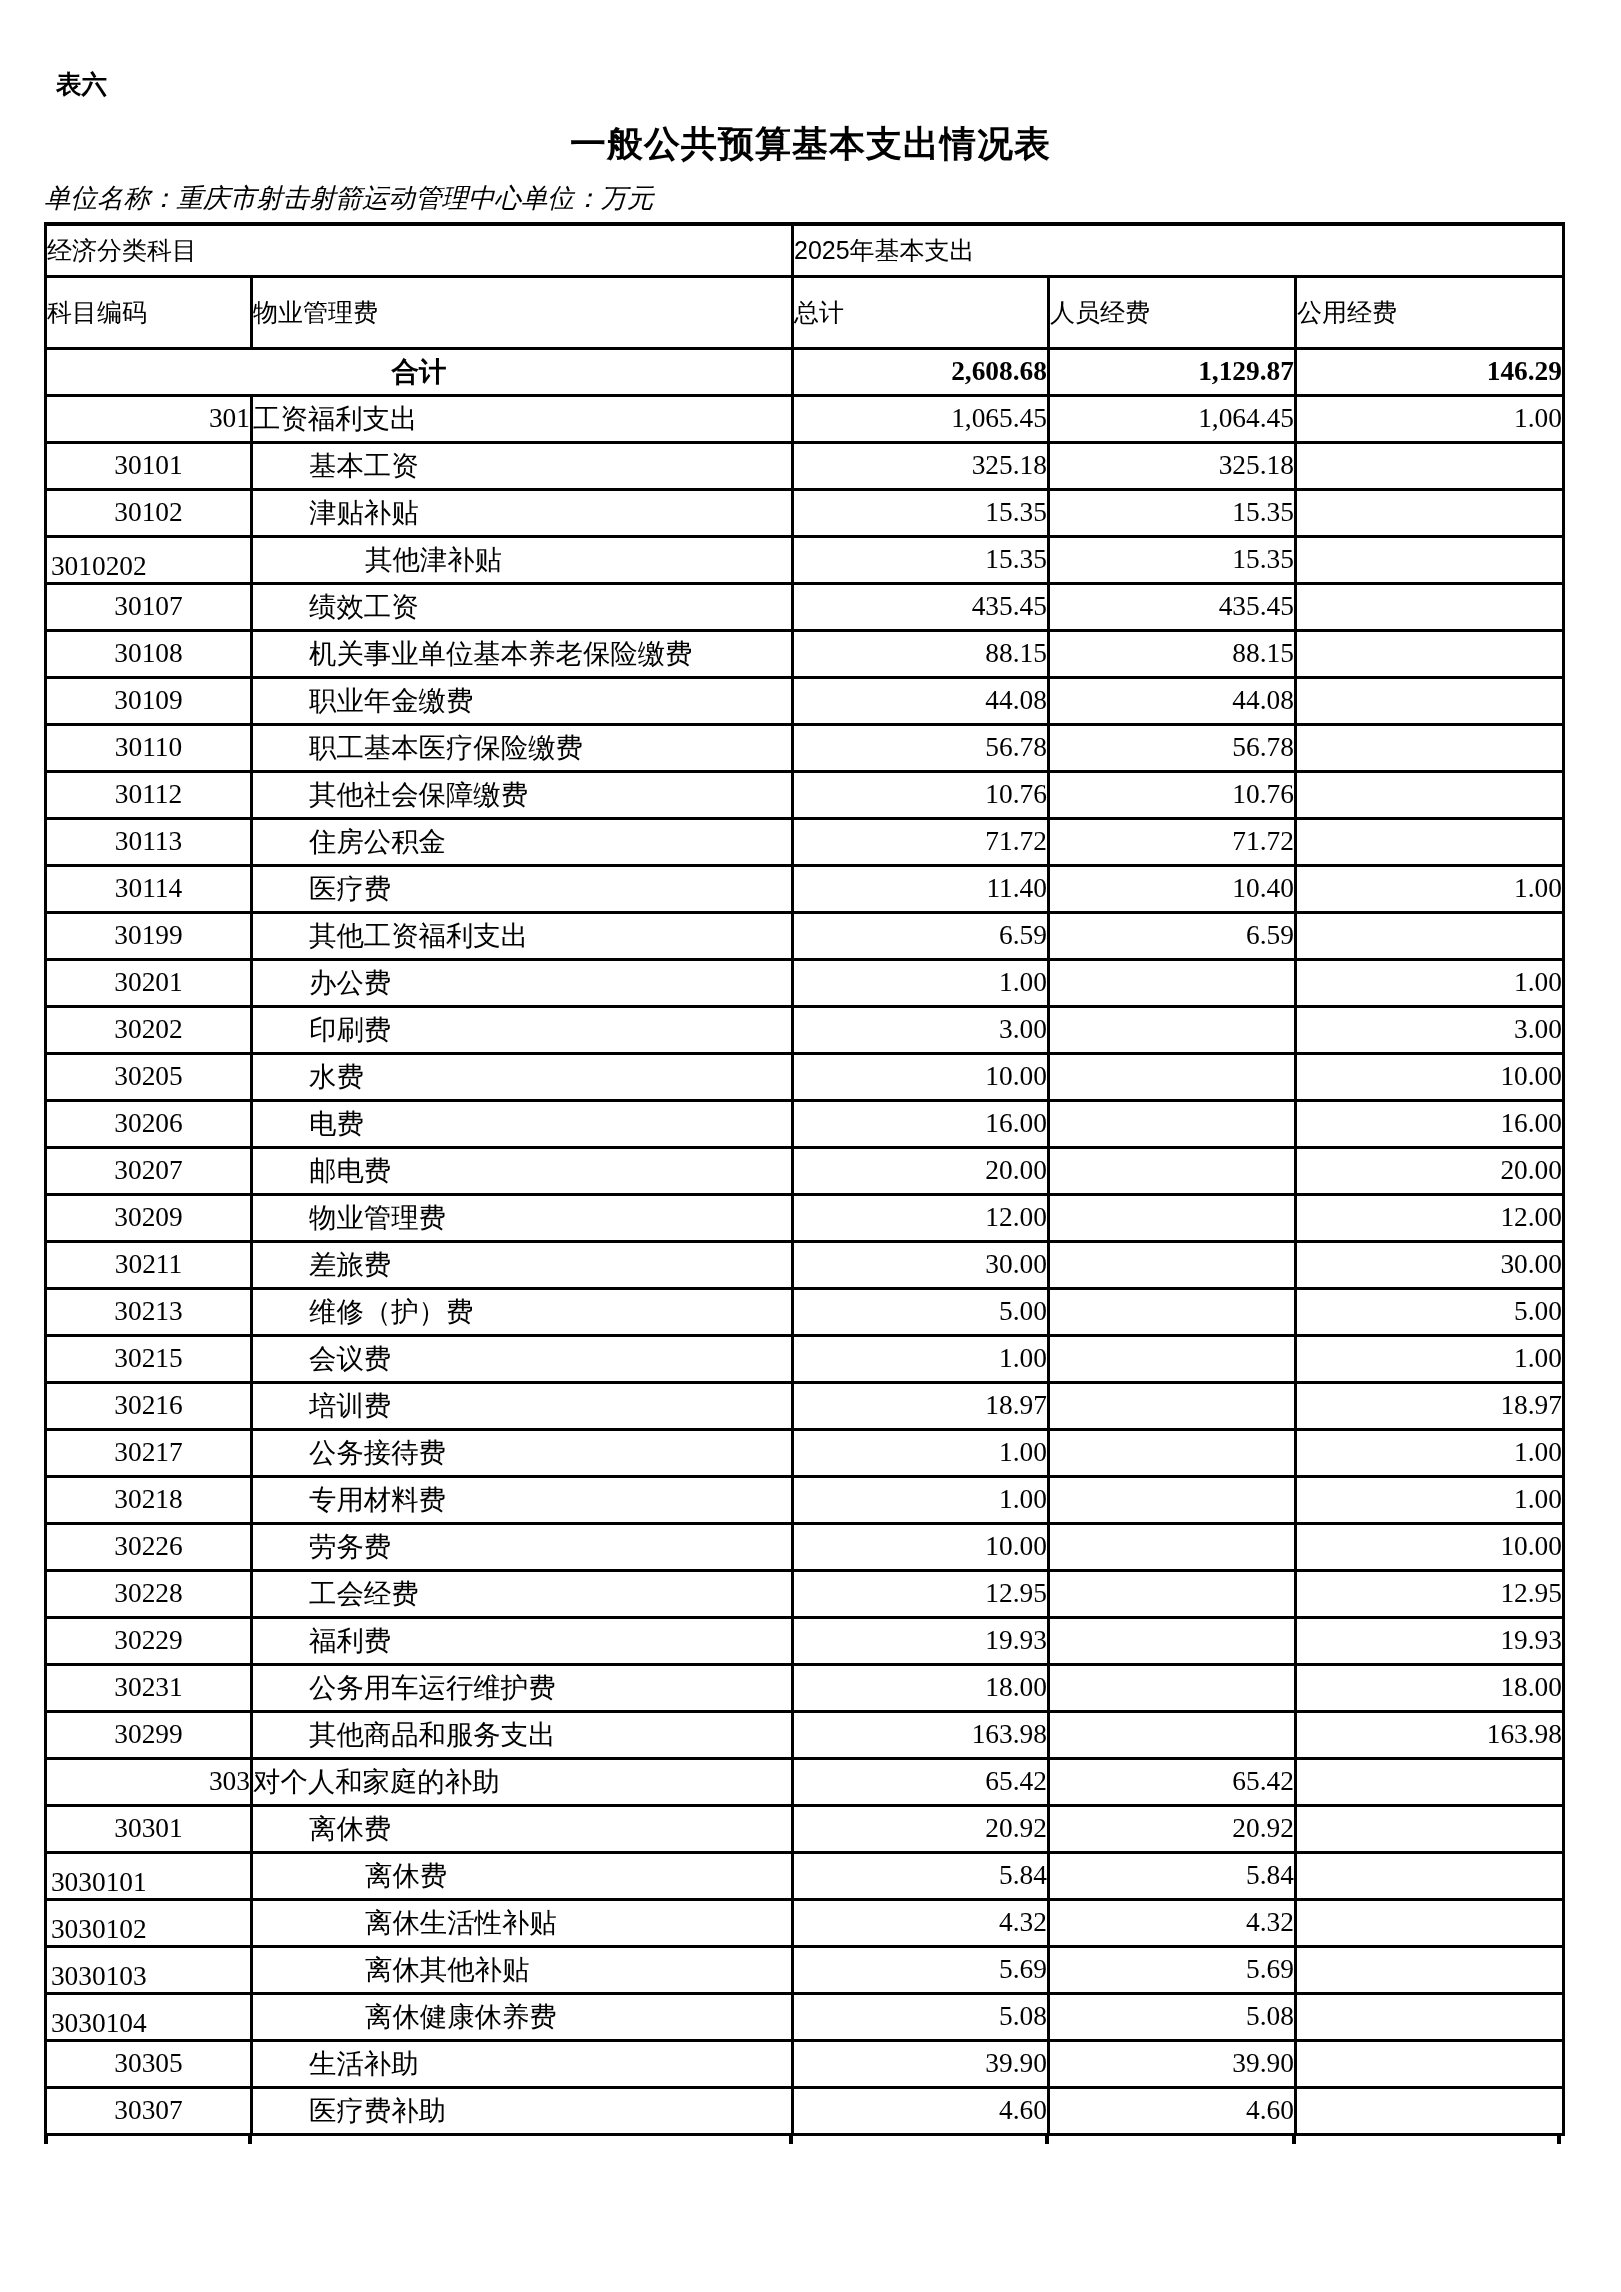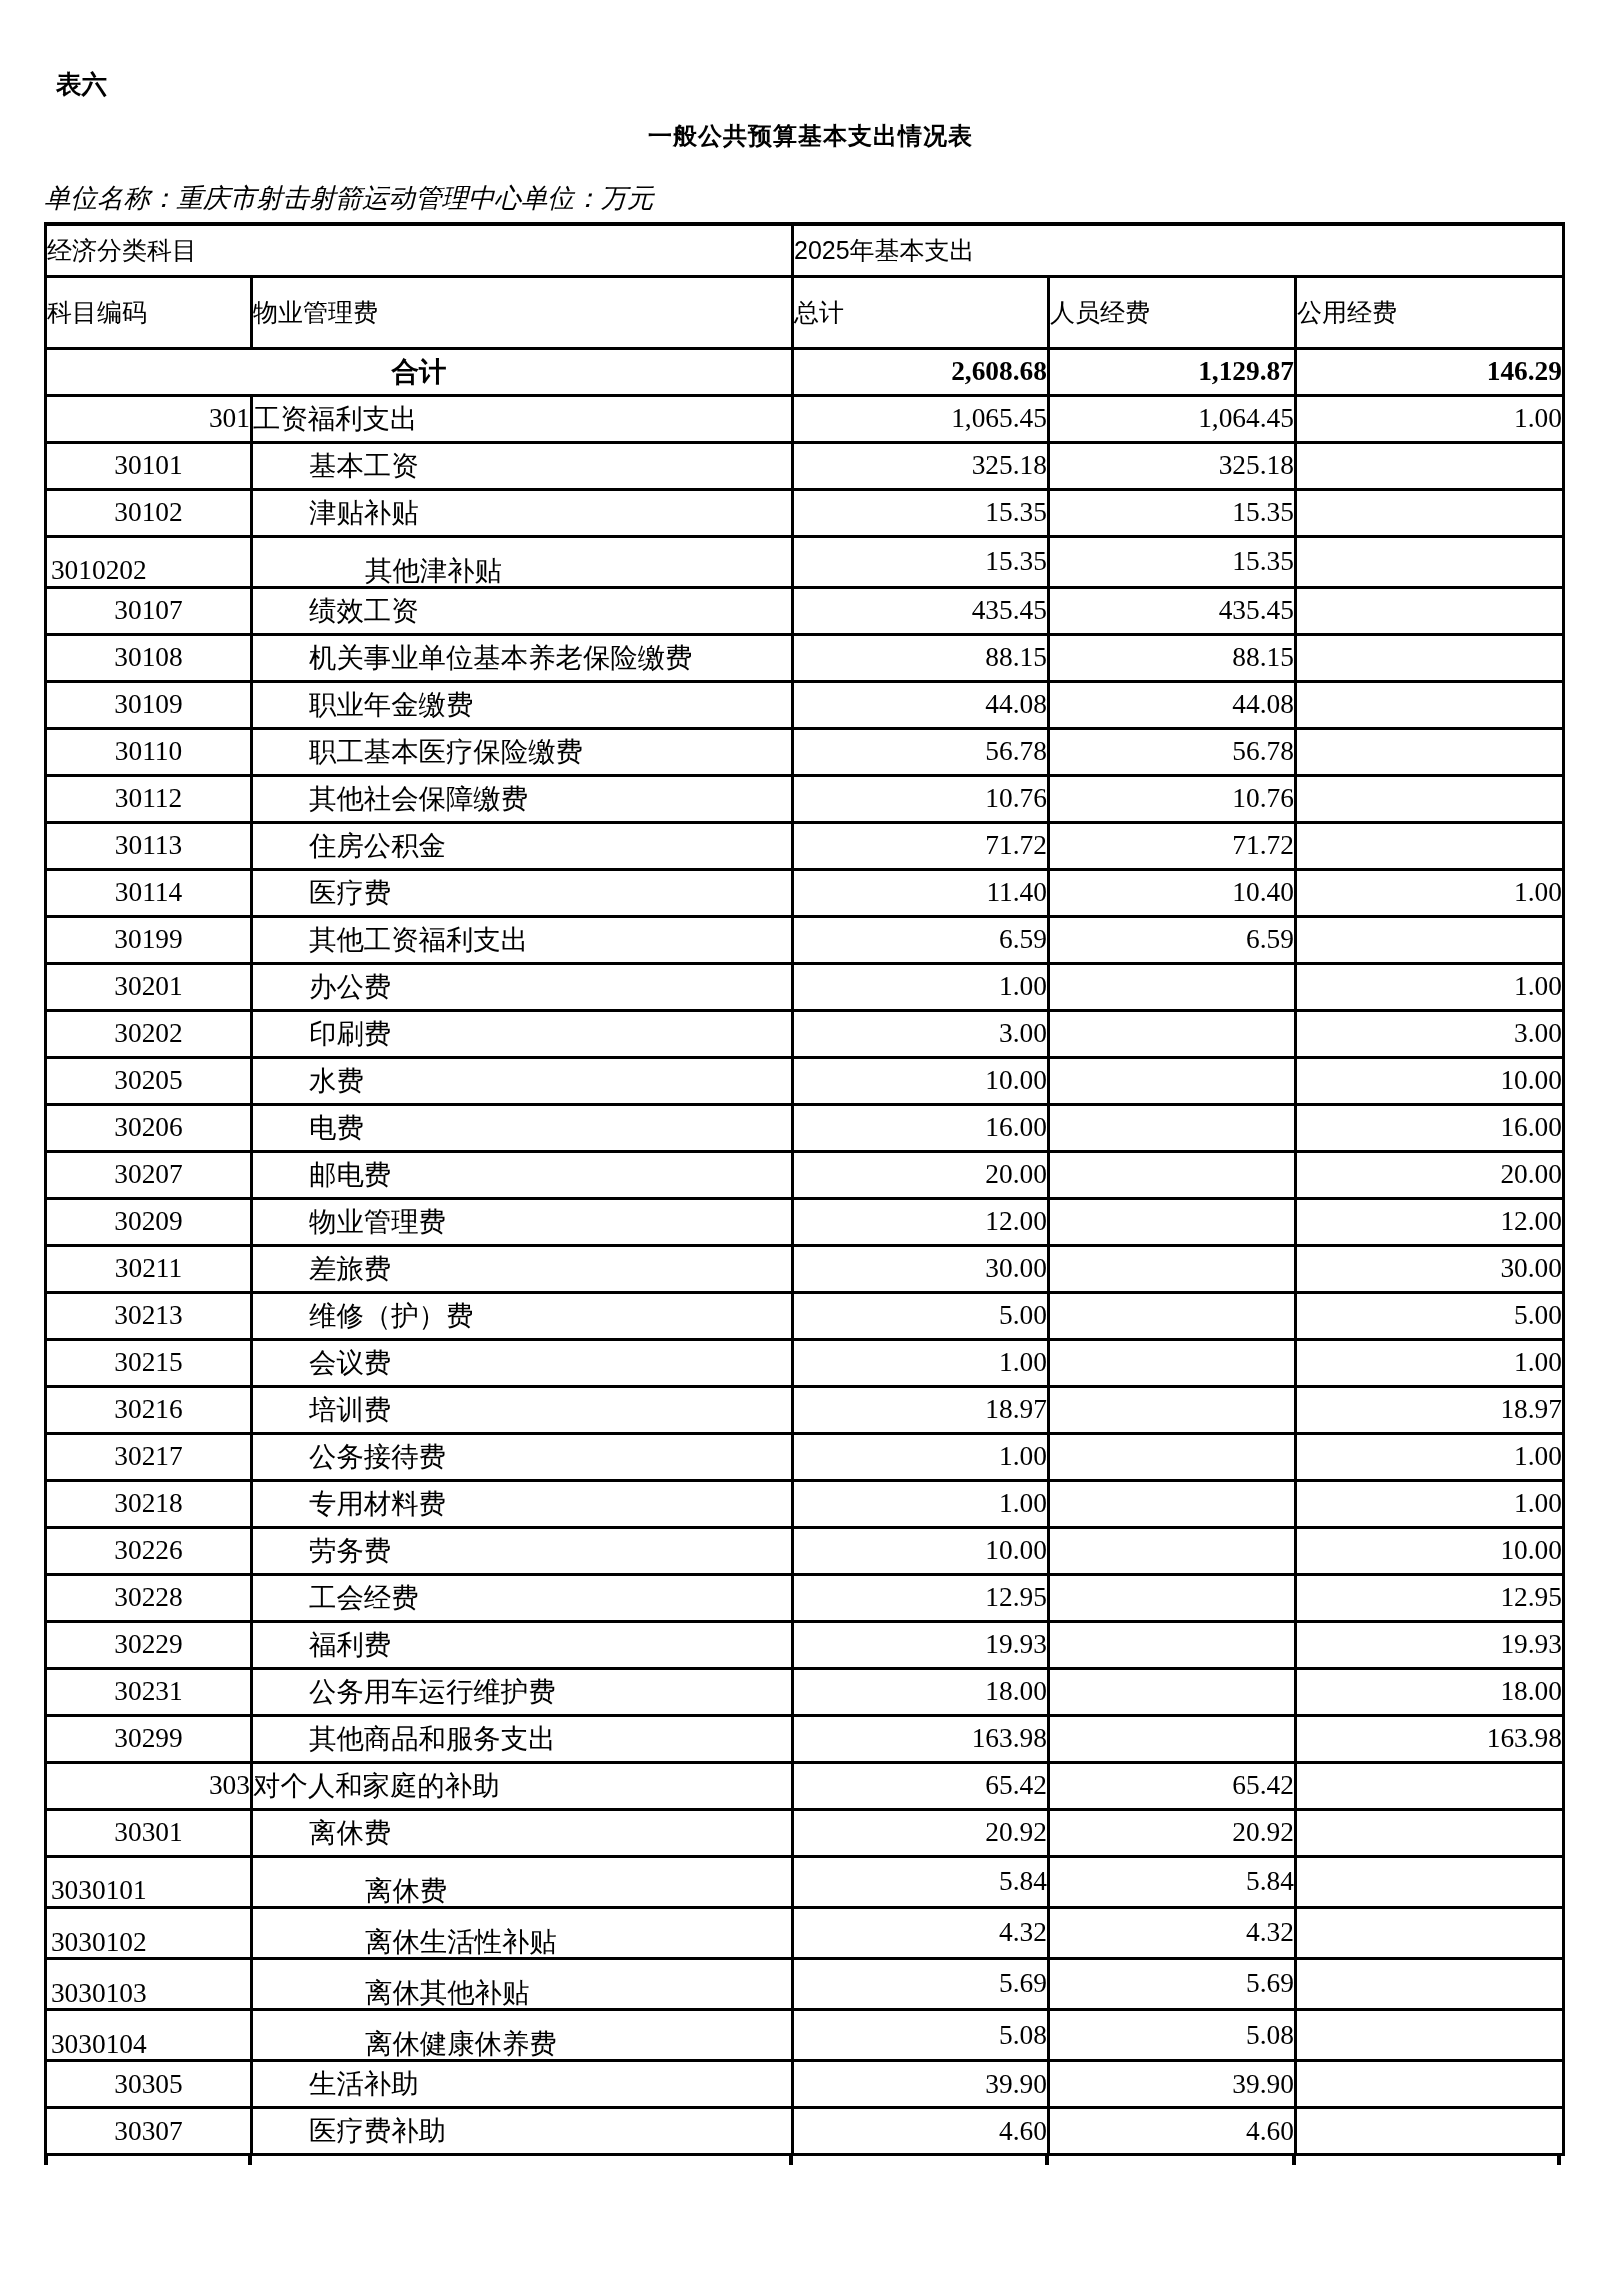--- a/index.html
+++ b/index.html
@@ -10,21 +10,21 @@
     overflow:hidden; margin:0 auto;
   }
   .table-label {
     position:absolute; left:56px; top:67px;
     font-family:"Liberation Sans","DejaVu Sans",sans-serif;
     font-weight:bold; font-size:25.5px;
   }
   .title {
     position:absolute; left:0; top:120px; width:100%; text-align:center;
     font-family:Liberation Mono, monospace;
-    font-weight:bold; font-size:24px; letter-spacing:1px;
+    font-weight:bold; font-size:36px; letter-spacing:1px;
   }
   .meta {
     position:absolute; left:44px; top:180px; width:1517px;
     display:flex; align-items:baseline;
     font-style:italic; font-size:26.5px;
   }
   .table-wrap { position:absolute; left:44px; top:222px; width:1517px; }
   table.budget { border-collapse:collapse; width:1517px; table-layout:fixed; }
   table.budget th, table.budget td { border:3.9px solid #000; overflow:hidden; }
   table.budget thead tr.h1 th { border-top:4.9px solid #000; }
@@ -35,21 +35,21 @@
   }
   tr.h1 { height:52px; }
   tr.h2 { height:72px; }
   table.budget tbody tr { height:47px; }
   table.budget td { font-size:27.4px; vertical-align:middle; padding:0; }
   td.code { text-align:center; }
   td.code.lvl1 { text-align:right; padding-left:3.9px; }
   td.code.lvl3 { text-align:left; padding-left:3.9px; vertical-align:bottom; line-height:1; padding-bottom:1px; }
   td.name { text-align:left; padding-left:5.9px; }
   td.name.lvl2 { padding-left:56px; }
-  td.name.lvl3 { padding-left:112px; vertical-align:top; padding-top:18px; line-height:1.1;font-family:Liberation Serif, serif; }
+  td.name.lvl3 { padding-left:112px; vertical-align:top; padding-top:7px; line-height:1.1;font-family:Liberation Serif, serif; }
   td.num { text-align:right; padding-right:8.8px; font-family:"Liberation Serif","DejaVu Serif",serif; }
   tr.total-row td.num { font-weight:bold; }
   td.total-label { text-align:center; font-weight:bold; }
   .stub-row { position:relative; height:13.7px; }
   .stub { position:absolute; top:0; width:3.9px; height:8.8px; background:#000; }
   .stub.s0 { left:0; }    .stub.s1 { left:204px; }  .stub.s2 { left:745px; }
   .stub.s3 { left:1001px;} .stub.s4 { left:1248px;}  .stub.s5 { left:1513px; }
 </style>
 </head>
 <body>

